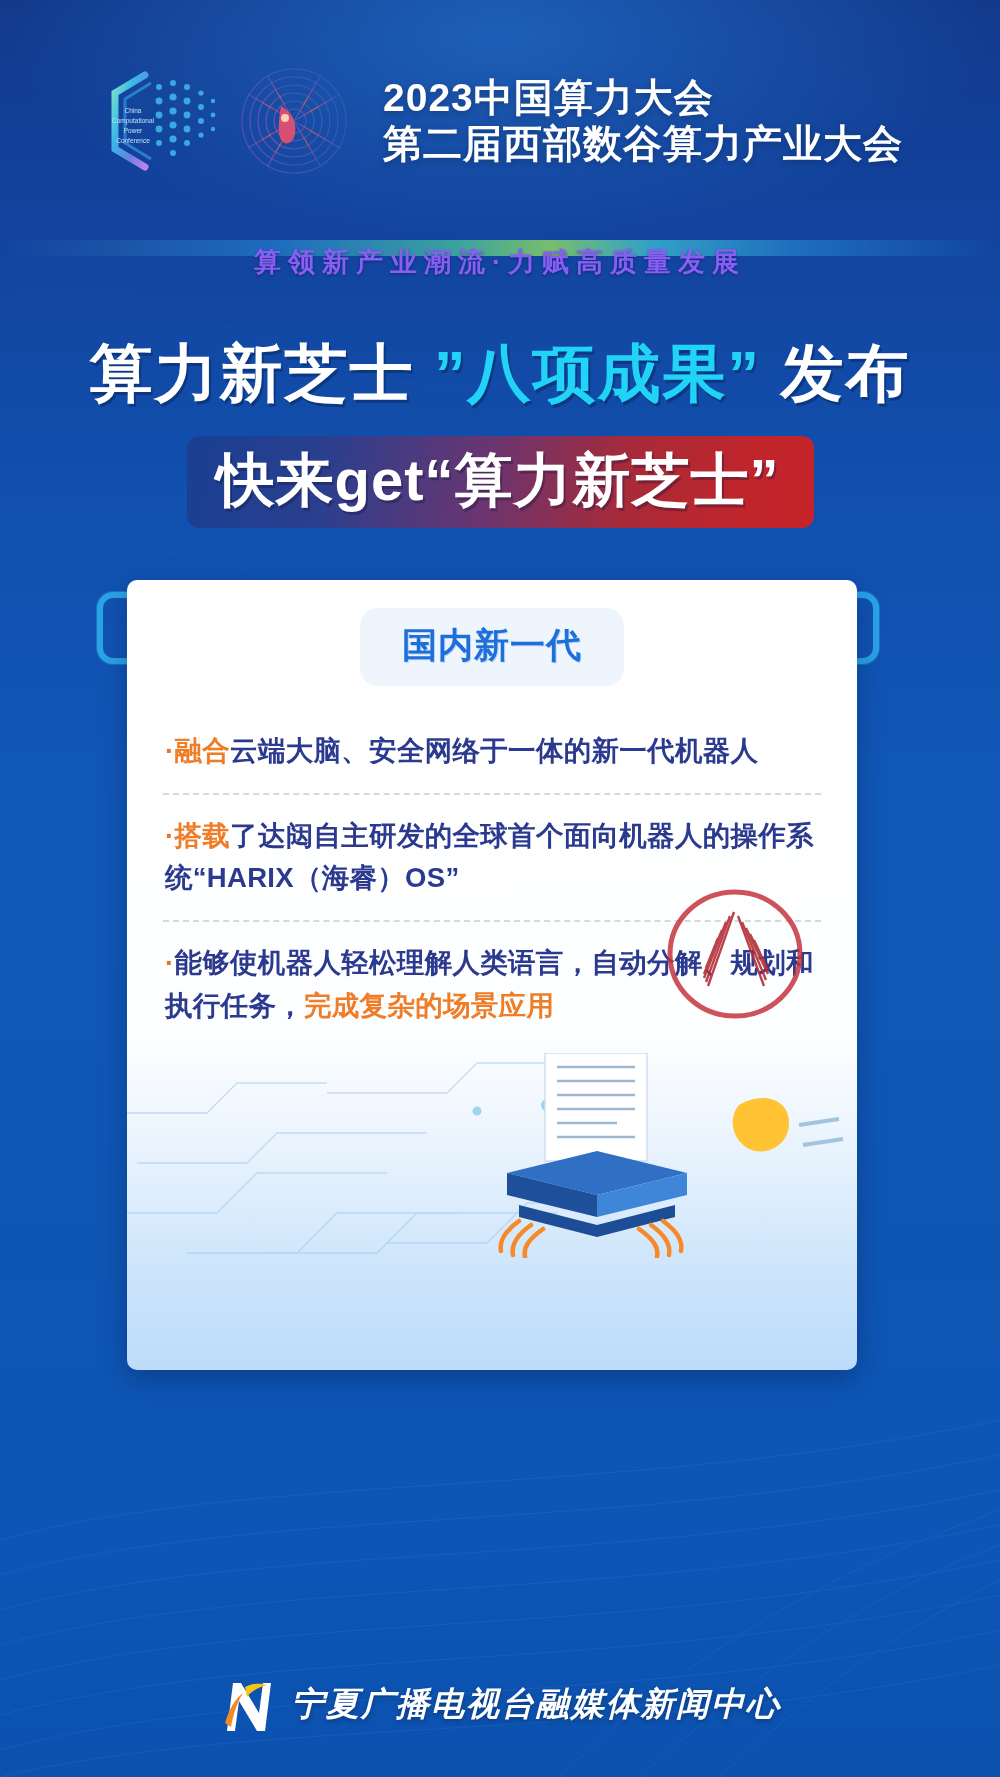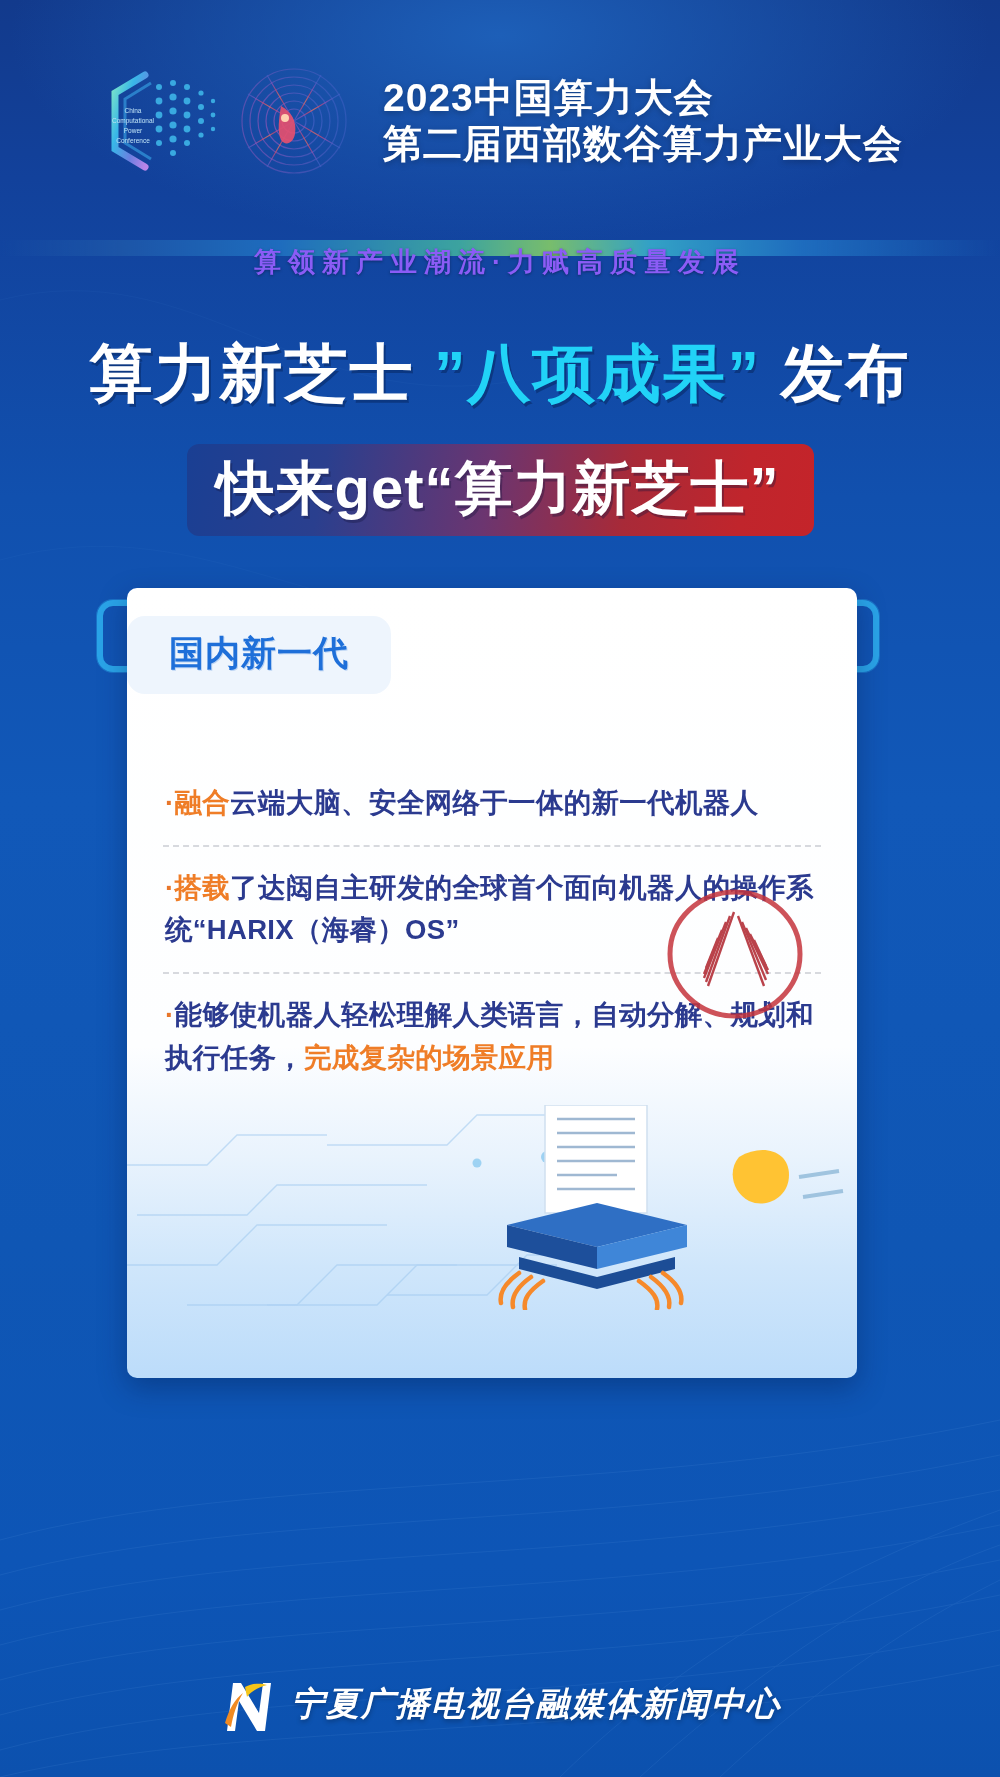--- a/index.html
+++ b/index.html
@@ -58,21 +58,21 @@
   .titles { margin-top: 44px; text-align: center; position: relative; }
   .title-1 {
     font-size: 63px; font-weight: 800; color: #ffffff;
     letter-spacing: 2px; line-height: 1.2;
     text-shadow: 2px 3px 0 rgba(8,40,98,.55);
     white-space: nowrap;
   }
   .title-1 .hl { color: #21d3f7; }
   .title-1 .qm { color: #21d3f7; font-weight: 800; }
 
-  .title-2-wrap { margin-top: 32px; display:flex; justify-content:center; }
+  .title-2-wrap { margin-top: 24px; display:flex; justify-content:center; }
   .title-2 {
     display:inline-block;
     padding: 10px 34px 14px 30px;
     border-radius: 12px;
     background: linear-gradient(100deg, #1a3f93 0%, #2a3f8e 22%, #6b3570 48%, #a82a38 70%, #c0252c 88%, #c4242a 100%);
     font-size: 58px; font-weight: 800; color:#ffffff;
     letter-spacing: 1px; line-height: 1.18;
     text-shadow: 2px 3px 0 rgba(20,20,60,.35);
     white-space: nowrap;
   }
@@ -93,35 +93,35 @@
     margin-left: 18px;
     width: 730px;
     border-radius: 10px;
     background: linear-gradient(180deg, #ffffff 0%, #fdfeff 58%, #e9f3fd 72%, #cfe6fb 86%, #bcdcfa 100%);
     overflow: hidden;
     box-shadow: 0 10px 28px rgba(3,24,70,.35);
     padding-bottom: 0;
     min-height: 790px;
   }
   .card-head {
-    display:flex; padding-top: 28px;
+    display:flex; justify-content:center; padding-top: 28px;
   }
   .card-head-box {
     background: #eef5fd;
     border-radius: 18px;
     padding: 14px 42px 18px 42px;
     text-align:center;
   }
   .card-head-box .ch1, .card-head-box .ch2 {
     color: #1e6fd9; font-weight: 800; font-size: 35px; line-height: 1.32;
     letter-spacing: 1px;
     text-shadow: 1px 1px 0 rgba(30,111,217,.25);
   }
 
-  .bullets { padding: 24px 34px 0 34px; margin-top: 44px; }
+  .bullets { padding: 24px 34px 0 34px; }
   .bullet {
     color: #2b3a8f; font-size: 27.5px; line-height: 1.55;
     font-weight: 600; letter-spacing: .3px;
     padding: 20px 4px 20px 4px;
     position: relative;
   }
   .bullet .dot { color:#e8762a; font-weight:700; }
   .bullet .o { color: #ef7d27; font-weight: 800; }
   .sep {
     border-top: 2px dashed #d7d9de; height:0; margin: 0 2px;

